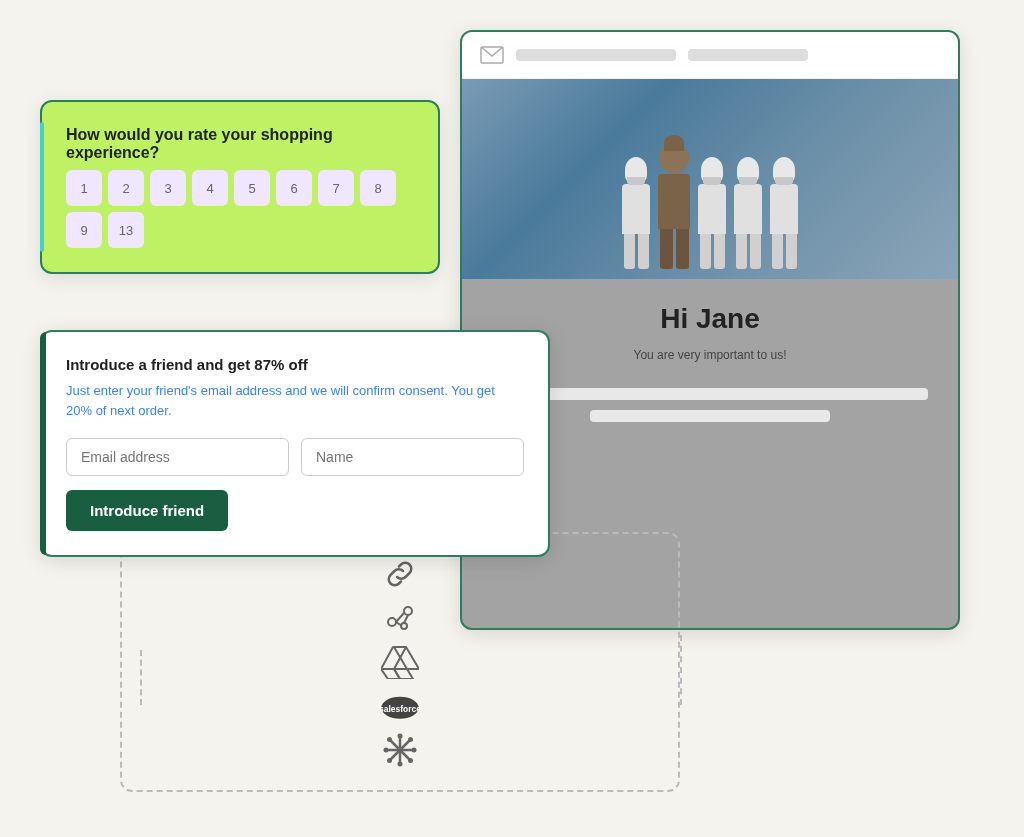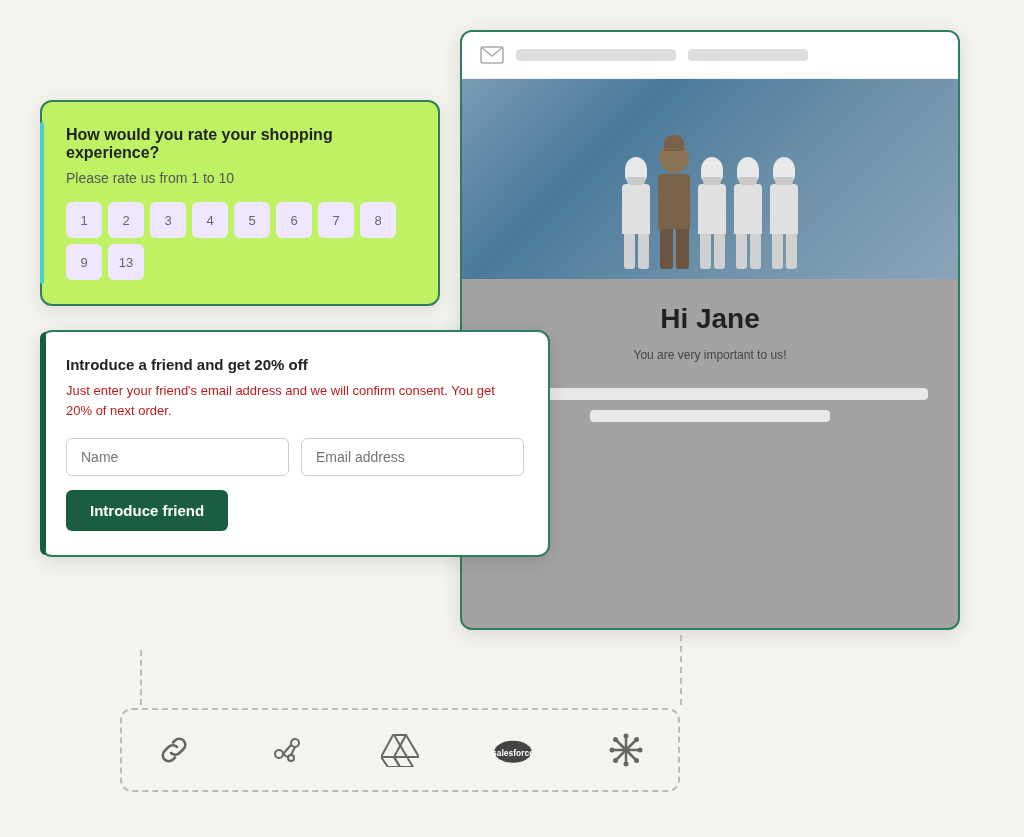--- a/index.html
+++ b/index.html
@@ -305,21 +305,21 @@
 
     .referral-title {
       font-size: 15px;
       font-weight: 700;
       color: #222;
       margin-bottom: 8px;
     }
 
     .referral-desc {
       font-size: 13px;
-      color: #b91c1c;
+      color: #3b82f6;
       line-height: 1.5;
       margin-bottom: 18px;
     }
 
     .referral-inputs {
       display: flex;
       gap: 12px;
       margin-bottom: 14px;
     }
 
@@ -349,22 +349,23 @@
     .integrations-bar {
       position: absolute;
       bottom: 45px;
       left: 120px;
       width: 560px;
       border: 2px dashed #bbb;
       border-radius: 12px;
       padding: 18px 30px;
       display: flex;
       align-items: center;
-      justify-content: space-between;
+      justify-content: center;
       background: transparent;
+      flex-direction: column;
     }
 
     .integration-icon {
       width: 44px;
       height: 44px;
       display: flex;
       align-items: center;
       justify-content: center;
       color: #666;
     }
@@ -470,41 +471,40 @@
         <div class="email-bottom-lines">
           <div class="line-bottom-left"></div>
           <div class="line-bottom-right"></div>
         </div>
       </div>
     </div>
   </div>
 
   <div class="survey-card">
     <div class="survey-title">How would you rate your shopping experience?</div>
-    <div class="survey-subtitle">Please rate us from 1 to 10</div>
     <div class="rating-buttons">
     <button class="rating-btn">1</button>
         <button class="rating-btn">2</button>
         <button class="rating-btn">3</button>
         <button class="rating-btn">4</button>
         <button class="rating-btn">5</button>
         <button class="rating-btn">6</button>
         <button class="rating-btn">7</button>
         <button class="rating-btn">8</button>
         <button class="rating-btn">9</button>
         <button class="rating-btn">13</button>
       </div>
   </div>
 
   <div class="referral-card">
-    <div class="referral-title">Introduce a friend and get 20% off</div>
+    <div class="referral-title">Introduce a friend and get 87% off</div>
     <div class="referral-desc">Just enter your friend's email address and we will confirm consent. You get 20% of next order.</div>
     <div class="referral-inputs">
+      <input class="referral-input" type="email" placeholder="Email address" style="">
       <input class="referral-input" type="text" placeholder="Name" style="">
-      <input class="referral-input" type="email" placeholder="Email address" style="">
     </div>
     <button class="referral-btn">Introduce friend</button>
   </div>
 
   <div class="connector-v-left"></div>
   <div class="connector-v-right"></div>
 
   <div class="integrations-bar">
 
     <div class="integration-icon">

